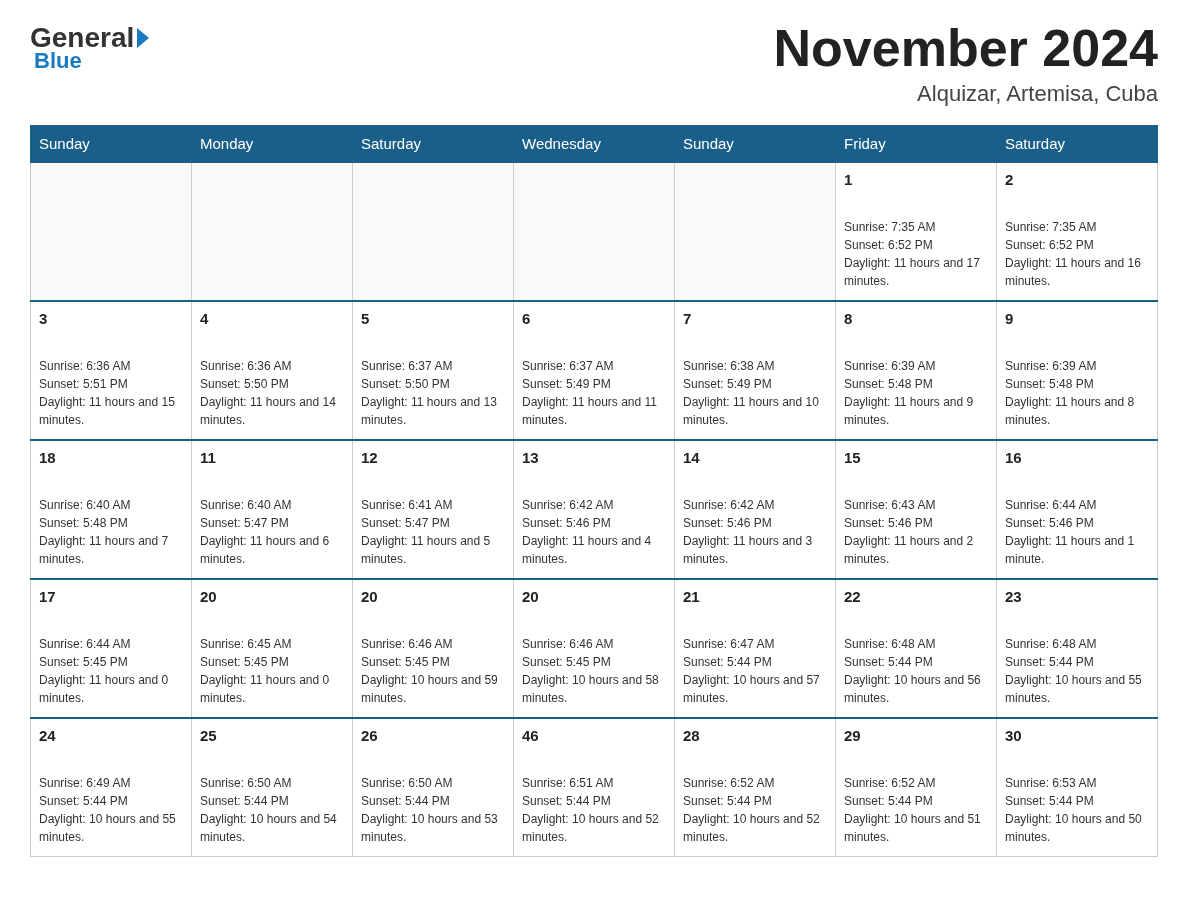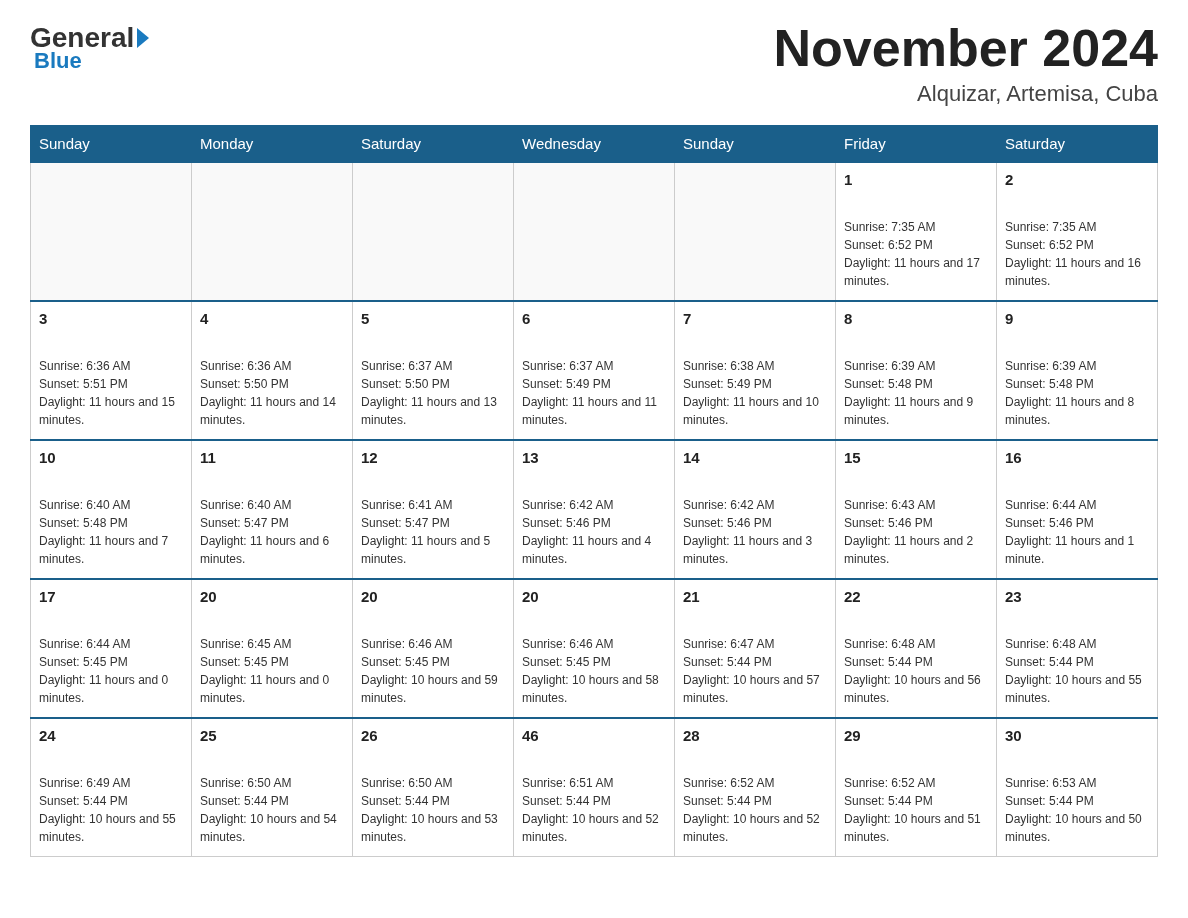--- a/index.html
+++ b/index.html
@@ -181,21 +181,21 @@
           <span class="day-num">8</span>
           <div class="day-info">Sunrise: 6:39 AM<br>Sunset: 5:48 PM<br>Daylight: 11 hours and 9 minutes.</div>
         </td>
         <td>
           <span class="day-num">9</span>
           <div class="day-info">Sunrise: 6:39 AM<br>Sunset: 5:48 PM<br>Daylight: 11 hours and 8 minutes.</div>
         </td>
       </tr>
       <tr>
         <td>
-          <span class="day-num">10</span>
+          <span class="day-num">18</span>
           <div class="day-info">Sunrise: 6:40 AM<br>Sunset: 5:48 PM<br>Daylight: 11 hours and 7 minutes.</div>
         </td>
         <td>
           <span class="day-num">11</span>
           <div class="day-info">Sunrise: 6:40 AM<br>Sunset: 5:47 PM<br>Daylight: 11 hours and 6 minutes.</div>
         </td>
         <td>
           <span class="day-num">12</span>
           <div class="day-info">Sunrise: 6:41 AM<br>Sunset: 5:47 PM<br>Daylight: 11 hours and 5 minutes.</div>
         </td>

